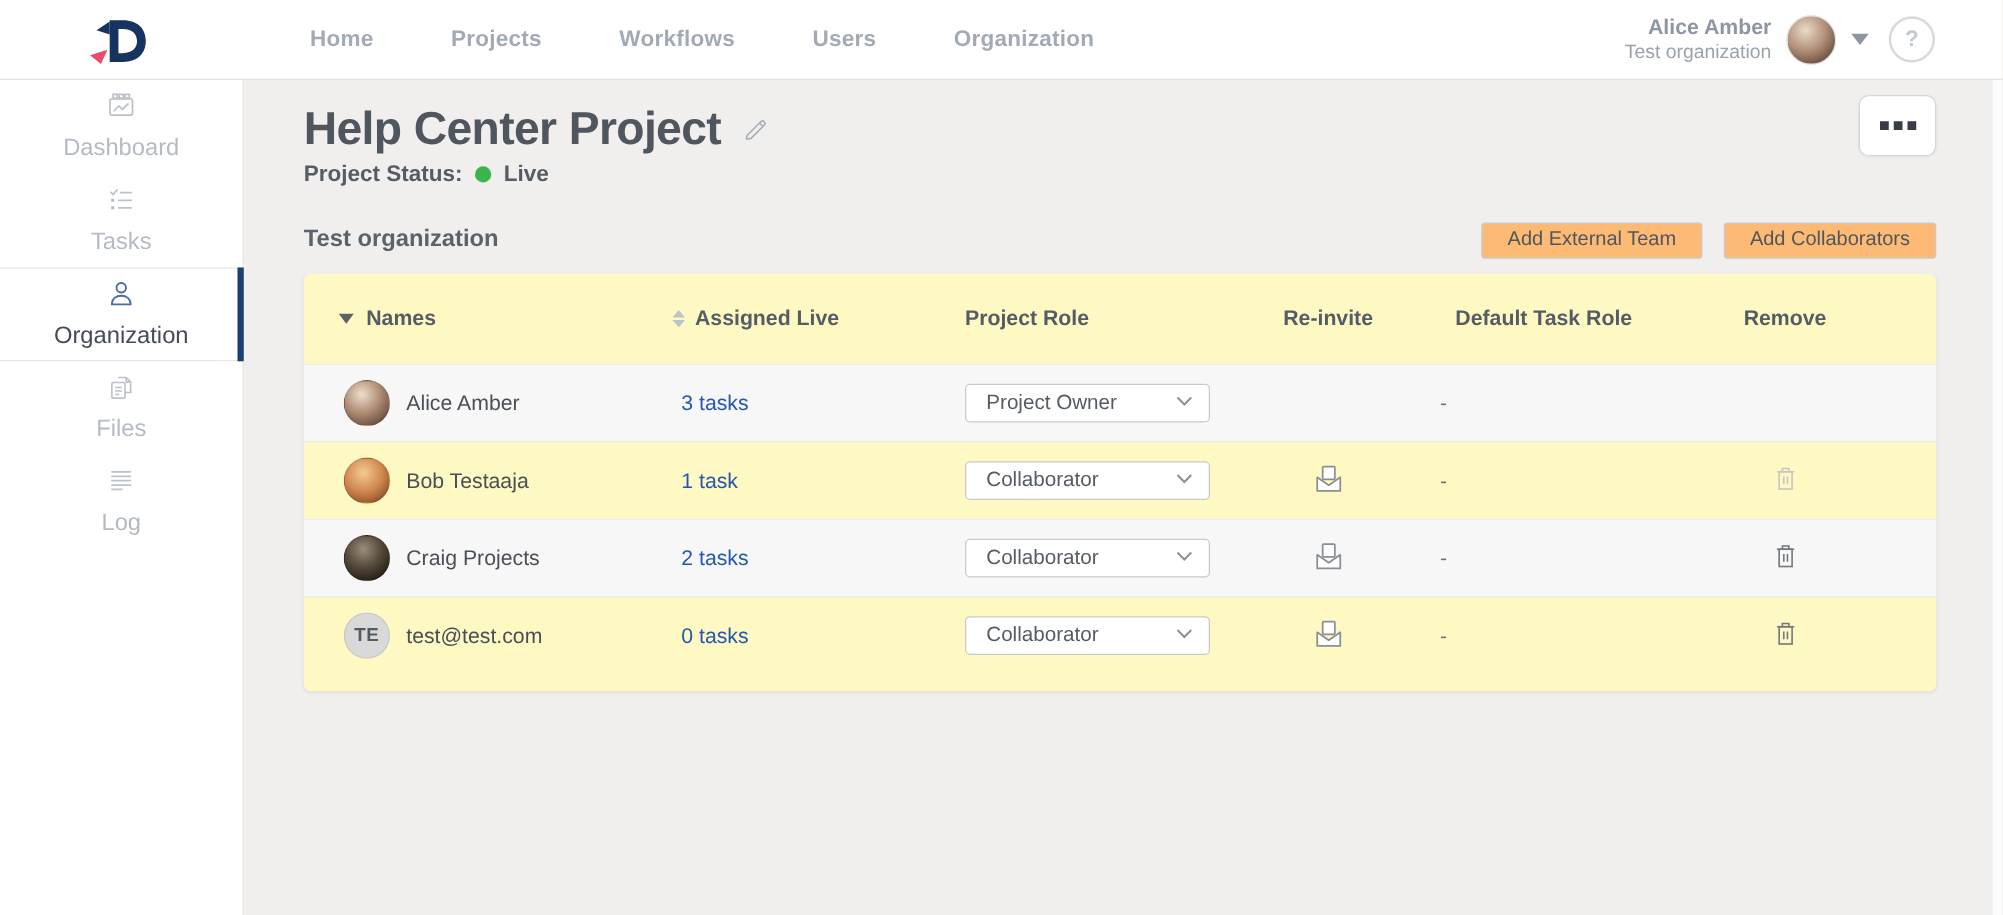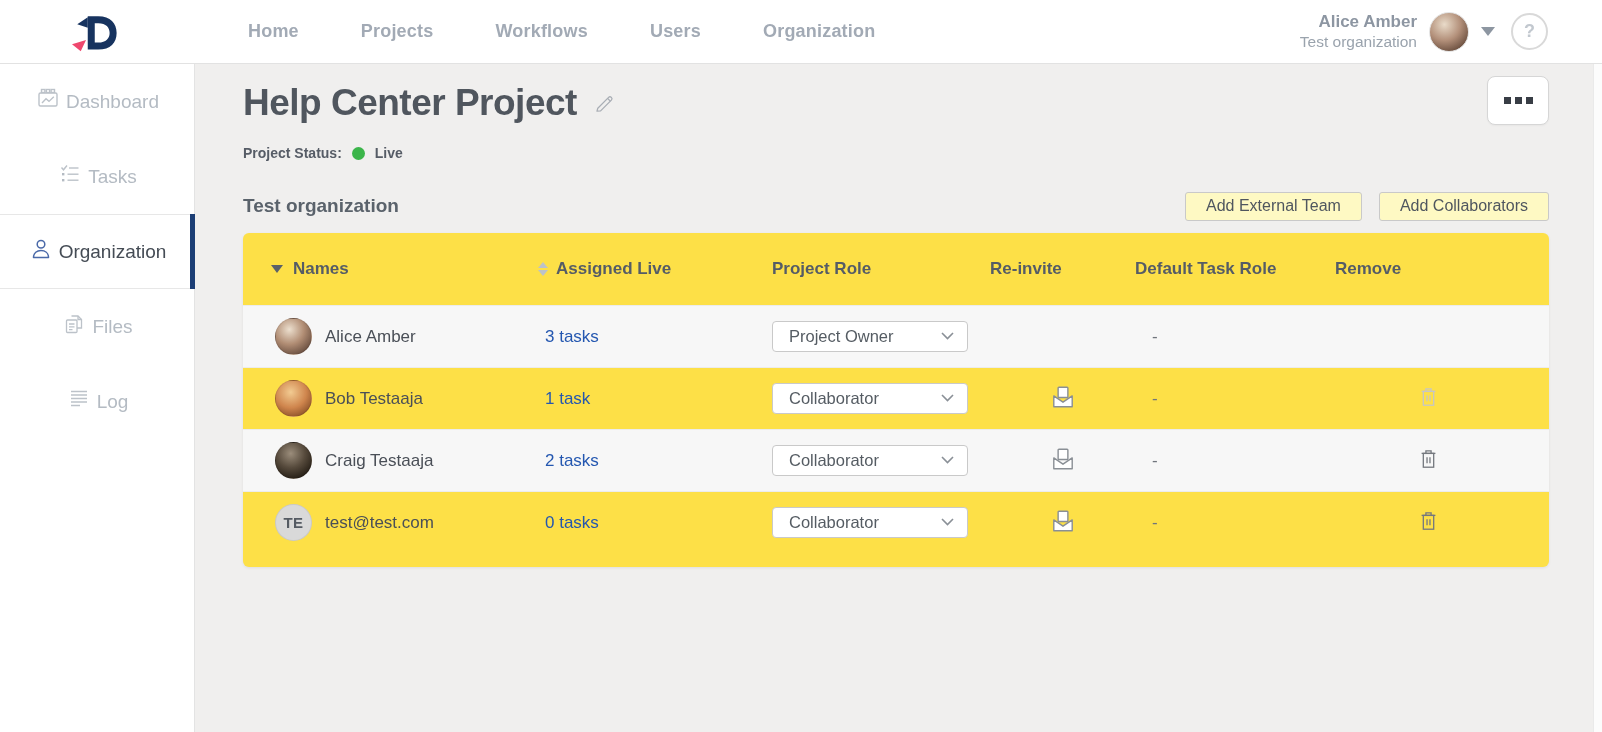--- a/index.html
+++ b/index.html
@@ -24,65 +24,65 @@
     border:2px solid #d9d9d9; color:#c2c8cf; font-size:18px; font-weight:700;
     display:flex; align-items:center; justify-content:center; cursor:pointer; background:#fff; }
 
   
   .body-wrap { display:flex; height:668px; }
   .scroll-strip { position:absolute; right:0; top:64px; bottom:0; width:9px;
     background:#fcfcfc; border-left:1px solid #eaeaea; }
 
   
   .sidebar { width:195px; background:#fff; border-right:1px solid #e3e3e3; }
-  .side-item { position:relative; height:75px; display:flex; flex-direction:row;
+  .side-item { position:relative; height:75px; display:flex; flex-direction:column;
     align-items:center; justify-content:center; gap:5px; color:#b4bbc3;
     font-size:19px; cursor:pointer; }
   .side-item svg { stroke:#bcc2c9; }
   .side-item.active { color:#454c55; border-top:1px solid #e7e7e7; border-bottom:1px solid #e7e7e7; }
   .side-item.active svg { stroke:#4a69a8; }
   .side-item.active::after { content:""; position:absolute; right:-1px; top:-1px; bottom:-1px;
     width:5px; background:#1c3e75; }
 
   
   .main { position:relative; flex:1; padding-left:48px; }
   .title-row { padding-top:15px; display:flex; align-items:center; gap:15px; height:63px; }
   .page-title { font-size:37px; font-weight:700; color:#50565e; letter-spacing:-0.5px; }
   .pencil { color:#a9aeb5; cursor:pointer; margin-top:6px; }
   .more-btn { position:absolute; top:12px; right:53px; width:62px; height:49px;
     background:#fff; border:1px solid #d6d6d6; border-radius:8px;
     display:flex; align-items:center; justify-content:center; gap:4px; cursor:pointer;
     box-shadow:0 1px 2px rgba(0,0,0,.04); }
   .more-btn .sq { width:7px; height:7px; background:#383d45; }
 
-  .status-row { margin-top:14px; display:flex; align-items:center; height:24px;
-    font-size:14px; font-weight:700; color:#565c66; }
+  .status-row { display:flex; align-items:center; height:24px;
+    font-size:18px; font-weight:700; color:#565c66; }
   .status-dot { width:13px; height:13px; border-radius:50%; background:#3bb54a; margin:0 10px 0 10px; }
 
   .org-row { margin-top:26px; height:30px; display:flex; align-items:center; }
   .org-heading { font-size:19px; font-weight:700; color:#5a626b; }
   .org-actions { margin-left:auto; margin-right:53px; display:flex; gap:17px; }
-  .btn { height:29px; padding:0 20px; background:#fef9c3; border:1px solid #c9c9c9;
+  .btn { height:29px; padding:0 20px; background:#fdba74; border:1px solid #c9c9c9;
     border-radius:3px; font-size:16px; color:#4f565f; display:inline-flex;
     align-items:center; cursor:pointer; font-family:inherit; }
 
   
-  .card { margin-top:12px; width:1306px; background:#fde047; border-radius:6px;
+  .card { margin-top:12px; width:1306px; background:#fef9c3; border-radius:6px;
     box-shadow:0 1px 3px rgba(0,0,0,.07); padding-bottom:14px; }
   .grid { display:grid; grid-template-columns:267px 234px 218px 145px 200px 1fr;
     padding:0 28px; align-items:center; }
   .thead { height:72px; font-size:17px; font-weight:700; color:#555c66; }
   .th-names { display:flex; align-items:center; gap:10px; }
   .sort-caret { width:0; height:0; border-left:6px solid transparent;
     border-right:6px solid transparent; border-top:8px solid #5b6169; cursor:pointer; }
   .th-tasks { display:flex; align-items:center; gap:8px; }
   .sort-dbl { display:flex; flex-direction:column; gap:2px; cursor:pointer; }
   .sort-dbl .up { width:0;height:0;border-left:5px solid transparent;border-right:5px solid transparent;border-bottom:6px solid #bcc2c9;}
   .sort-dbl .dn { width:0;height:0;border-left:5px solid transparent;border-right:5px solid transparent;border-top:6px solid #bcc2c9;}
-  .th-center { }
+  .th-center { text-align:center; }
   .trow { height:62px; border-top:1px solid #ececec; font-size:17px; color:#4a4f57; }
   .trow:nth-child(odd) { background:#f7f7f7; }
   .name-cell { display:flex; align-items:center; gap:13px; padding-left:4px; }
   .avatar { width:37px; height:37px; border-radius:50%; flex:0 0 37px;
     border:1px solid rgba(0,0,0,.07); display:flex; align-items:center; justify-content:center; }
   .av0 { background: radial-gradient(circle at 38% 30%, #ecdfce 0%, #b18d74 45%, #6d5243 80%, #473528 100%); }
   .av1 { background: radial-gradient(circle at 42% 32%, #f2cb92 0%, #cf854d 50%, #8a5028 85%, #5e3518 100%); }
   .av2 { background: radial-gradient(circle at 42% 30%, #9b8d7b 0%, #564a3c 45%, #211a12 85%, #0d0a06 100%); }
   .av-init { background:#d9d9d9; color:#555b63; font-weight:700; font-size:15px; letter-spacing:.5px; }
   .tasks-cell { padding-left:7px; }
@@ -281,21 +281,21 @@
                     <path d="M8 6.5 V3.5 H14 V6.5"></path>
                     <rect x="5" y="6.5" width="12" height="16"></rect>
                     <path d="M9.3 11 V18 M12.7 11 V18"></path>
                   </svg></span>
               </button>
             </div>
           </div>
           <div class="grid trow">
             <div class="name-cell">
               <div class="avatar av2"></div>
-              <span>Craig Testaaja</span>
+              <span>Craig Projects</span>
             </div>
             <div class="tasks-cell"><span class="link">2 tasks</span></div>
             <div>
               <div class="select-box">
                 <span>Collaborator</span>
                 <span><svg width="15" height="12" viewBox="0 0 15 12" fill="none" stroke="#8a9097" stroke-width="1.6">
                     <path d="M2 3 L7.5 8.6 L13 3"></path>
                   </svg></span>
               </div>
             </div>

